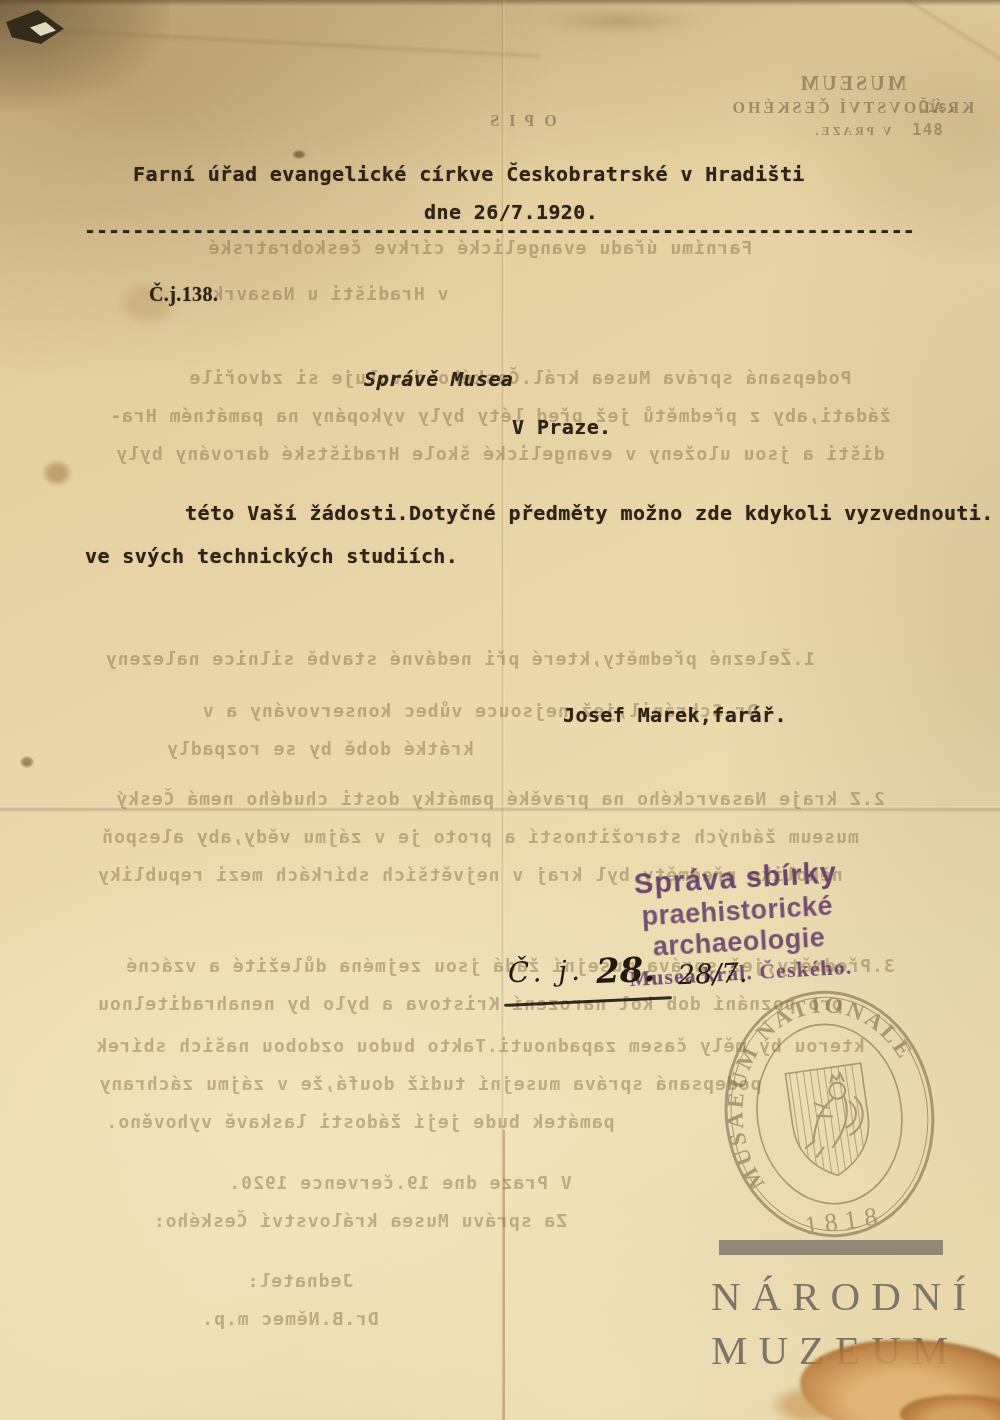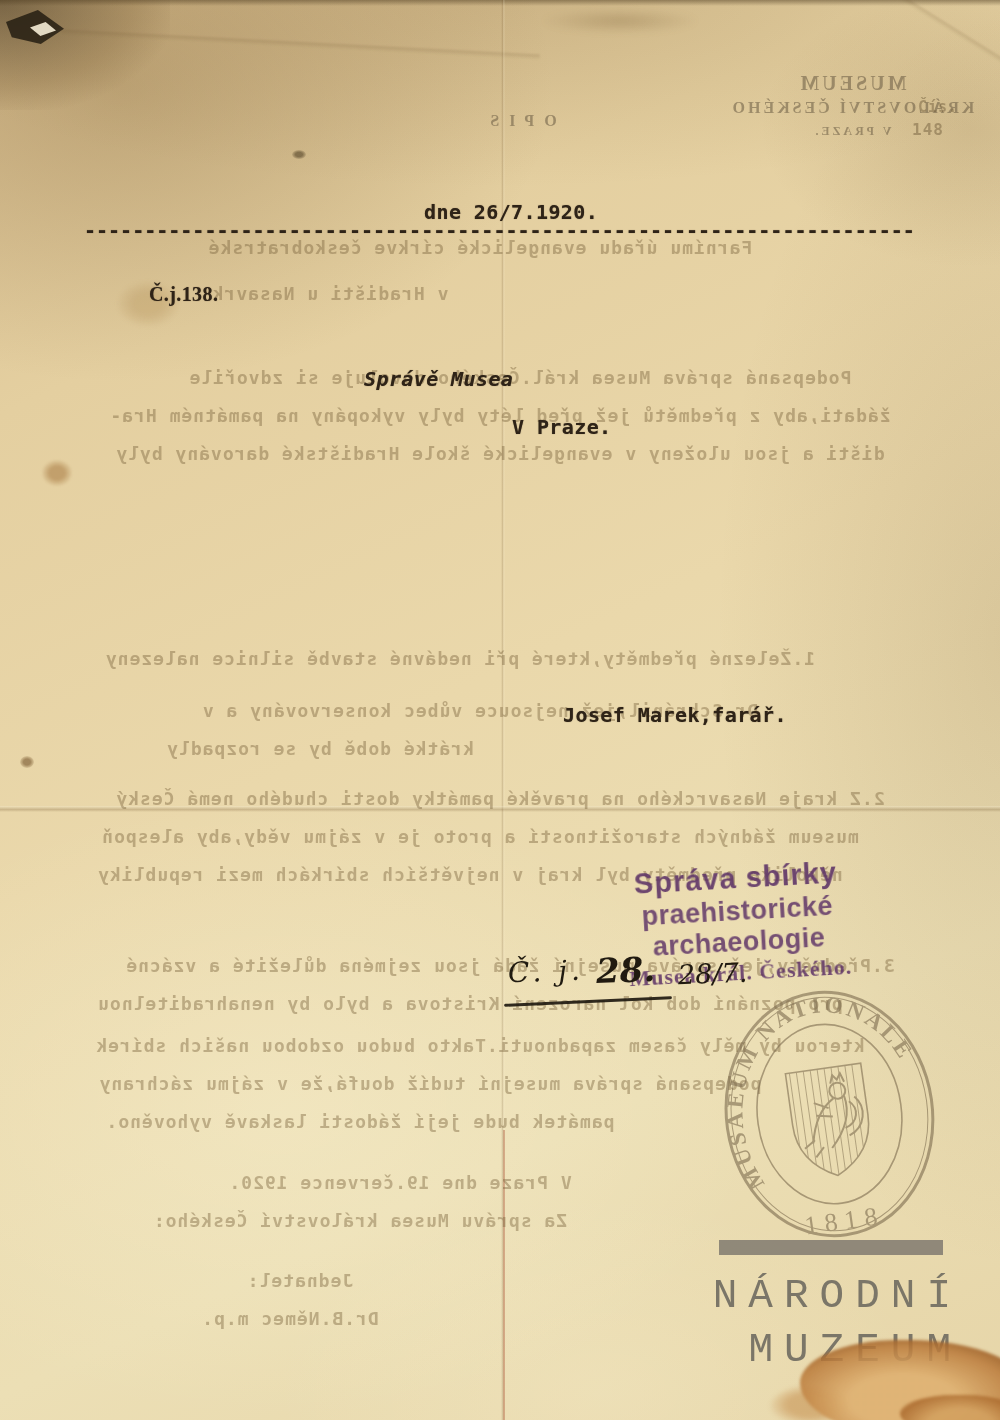--- a/index.html
+++ b/index.html
@@ -51,22 +51,22 @@
   .hw-cj{left:508px; top:955px; font-size:28px; letter-spacing:4px;}
   .hw-num{left:596px; top:950px; font-size:34px; font-weight:700;}
   .hw-date{left:678px; top:958px; font-size:27px;}
   .hw-underline{
     position:absolute; left:504px; top:1000px; width:168px; height:3px;
     background:#1c160d; border-radius:2px; transform:rotate(-2.6deg); opacity:.9;
   }
   
   .seal{position:absolute; left:708px; top:980px; transform:rotate(-8deg); opacity:.6;}
   
-  .nm{position:absolute; left:700px; top:1240px; width:262px; text-align:right;
-      font-family:Liberation Mono, monospace;}
+  .nm{position:absolute; left:700px; top:1240px; width:262px; text-align:left;
+      font-family:Liberation Serif, serif;}
   .nm-bar{margin:0 auto; width:224px; height:15px; background:#8b8476; opacity:.95;}
   .nm-l1,.nm-l2{color:#7b7668; font-size:41px; letter-spacing:11px; line-height:54px; font-weight:400; text-indent:11px;}
   .nm-l1{margin-top:14px;}
   
   .fold-v{left:501px; top:0; width:4px; height:1420px;
     background:linear-gradient(to right, transparent, rgba(110,82,44,.22) 45%, rgba(255,245,215,.25) 70%, transparent); }
   .fold-v-red{left:503px; top:1130px; width:2px; height:290px; background:rgba(165,75,45,.38); filter:blur(.4px);}
   .fold-h{left:0; top:806px; width:1000px; height:6px;
     background:linear-gradient(to bottom, rgba(255,248,220,.35), rgba(112,84,46,.26) 60%, transparent);}
   .crease{background:linear-gradient(to bottom, rgba(108,82,46,.22), transparent); filter:blur(1px);}
@@ -141,27 +141,30 @@
       <div class="bleed type" style="left: 470px; top: 993px; font-size: 18px;">pro poznání dob kol narození Kristova a bylo by nenahraditelnou</div>
       <div class="bleed type" style="left: 480px; top: 1035px; font-size: 18px;">kterou by měly časem zapadnouti.Takto budou ozdobou našich sbírek</div>
       <div class="bleed type" style="left: 430px; top: 1073px; font-size: 18px;">podepsaná správa musejní tudíž doufá,že v zájmu záchrany</div>
       <div class="bleed type" style="left: 360px; top: 1111px; font-size: 18px;">památek bude její žádosti laskavě vyhověno.</div>
       <div class="bleed type" style="left: 400px; top: 1172px; font-size: 18px;">V Praze dne 19.července 1920.</div>
       <div class="bleed type" style="left: 360px; top: 1210px; font-size: 18px;">Za správu Musea království Českého:</div>
       <div class="bleed type" style="left: 300px; top: 1270px; font-size: 18px;">Jednatel:</div>
       <div class="bleed type" style="left: 290px; top: 1308px; font-size: 18px;">Dr.B.Němec m.p.</div>
     </div>
 
+  <div class="typed" style="left:133px; top:162px;">Farní úřad evangelické církve Českobratrské v Hradišti</div>
   <div class="typed" style="left:424px; top:200px;">dne 26/7.1920.</div>
   <div class="typed" style="left:84px; top:218px; letter-spacing:0;">---------------------------------------------------------------------</div>
   <div class="typed" style="left:149px; top:283px;font-family:Liberation Serif, serif;">Č.j.138.</div>
   <div class="typed" style="left:364px; top:367px;font-style:italic;">Správě Musea</div>
   <div class="typed" style="left:512px; top:415px;">V Praze.</div>
 
   <div class="abs body-block" style="left:85px; top:492px;">
+    <div class="typed-line">této Vaší žádosti.Dotyčné předměty možno zde kdykoli vyzvednouti.</div>
+    <div class="typed-line">ve svých technických studiích.</div>
   </div>
 
   <div class="typed" style="left:563px; top:703px;">Josef Marek,farář.</div>
 
   <div class="stamp">
     <div class="s1">Správa sbírky</div>
     <div class="s2">praehistorické archaeologie</div>
     <div class="s3">Musea král. Českého.</div>
   </div>
 

